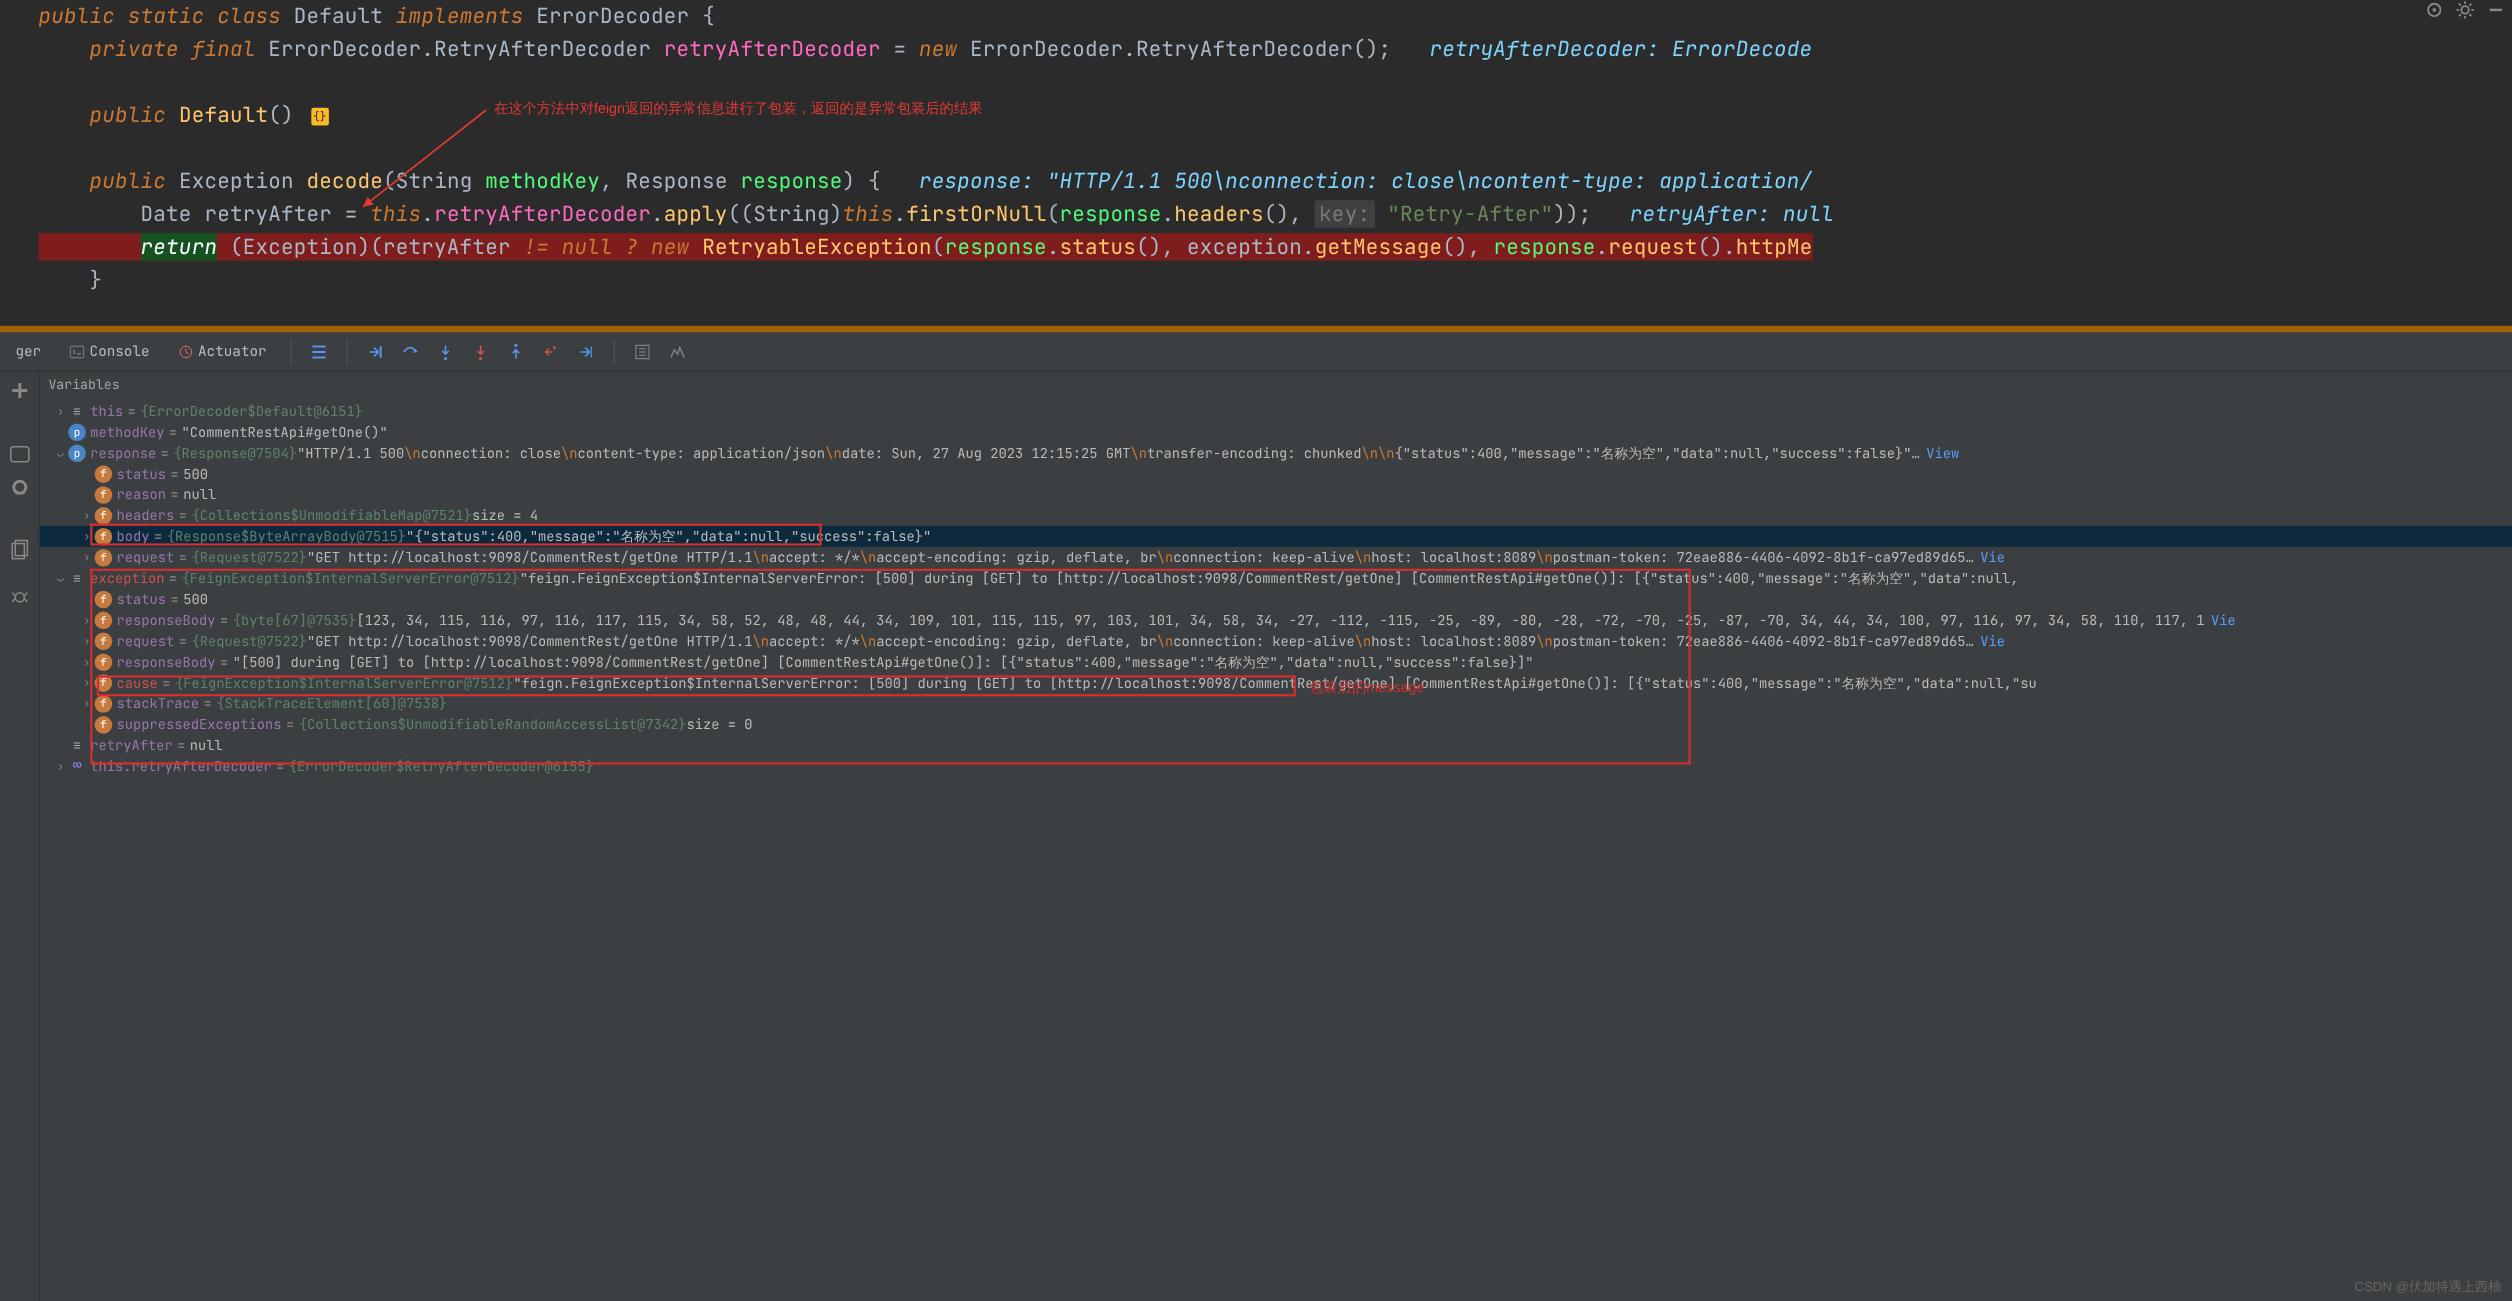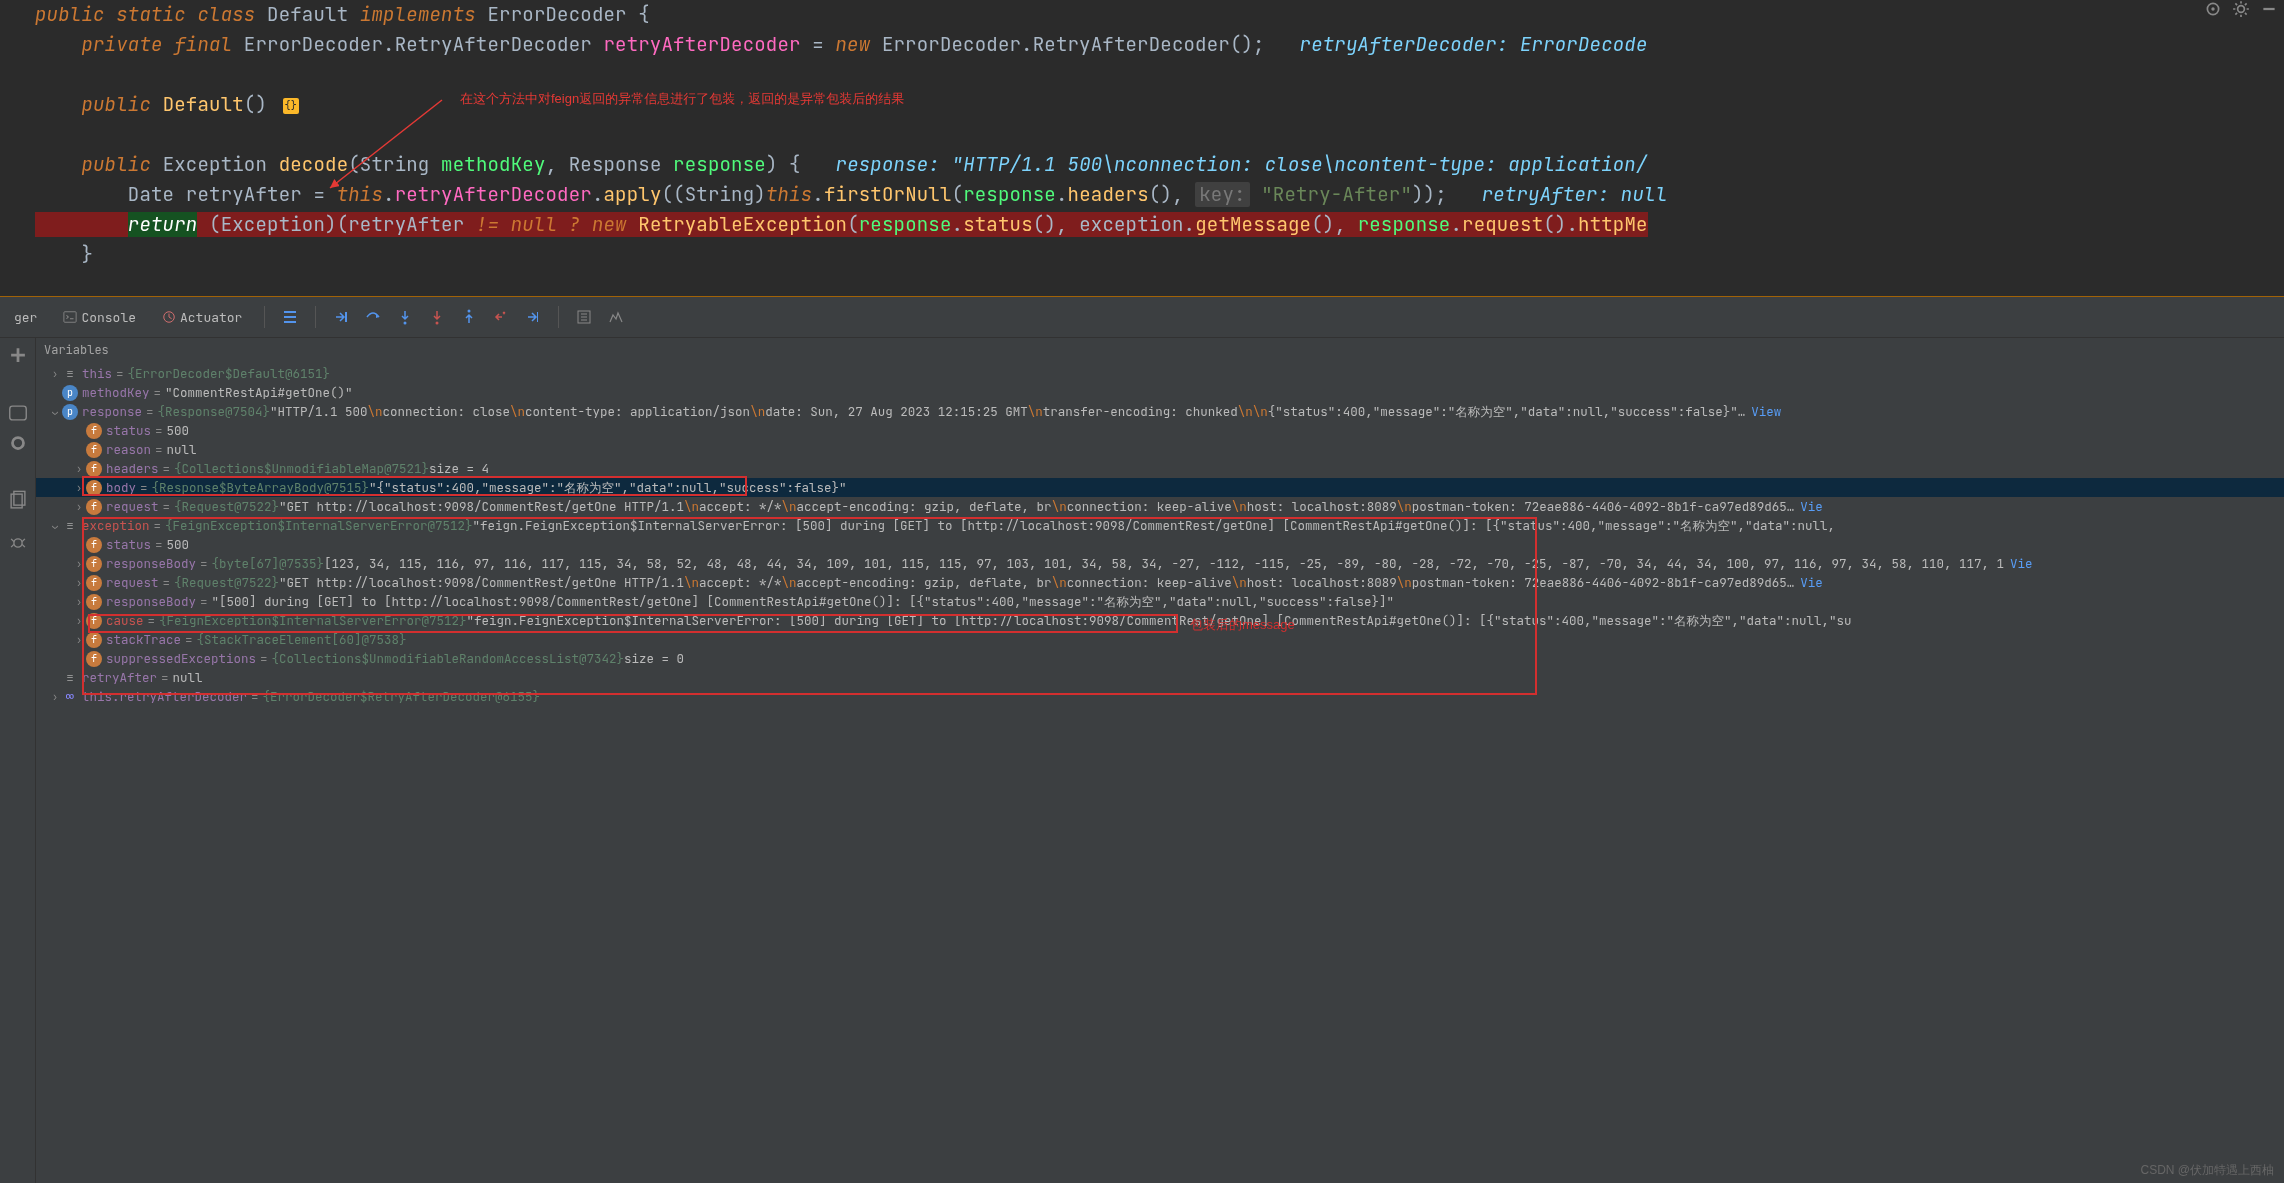--- a/index.html
+++ b/index.html
@@ -48,21 +48,21 @@
     
     .annotation {
       position: absolute;
       color: #e53935; font-family: sans-serif; font-size: 13px;
     }
     .arrow-svg { position:absolute; pointer-events:none; }
 
     
     .debug-toolbar {
       background: #3c3f41;
-      border-top:1px solid #a16207;
+      border-top:6px solid #a16207;
       border-bottom:1px solid #323232;
       display:flex; align-items:center;
       height:42px;
       padding: 0 6px;
       gap: 10px;
     }
     .dbg-tab {
       display:flex; align-items:center; gap:4px;
       color:#bbbbbb; padding: 4px 8px;
     }
@@ -144,21 +144,21 @@
       position:absolute; top:0; right:6px; display:flex; gap:10px;
     }
     .right-gutter-top .rg-btn { width:18px;height:18px; cursor:pointer; display:flex;align-items:center;justify-content:center;}
   </style>
 </head>
 <body>
 
 <div class="ide">
 
   <div class="editor-area">
-    <div class="annotation" style="left:460px; top:90px;">在这个方法中对feign返回的异常信息进行了包装，返回的是异常包装后的结果</div>
+    <div class="annotation" style="left:449px; top:90px;">在这个方法中对feign返回的异常信息进行了包装，返回的是异常包装后的结果</div>
     <svg class="arrow-svg" style="left:320px;top:96px;width:130px;height:100px;">
       <defs>
           <marker id="ah" markerWidth="8" markerHeight="8" refX="6" refY="3" orient="auto">
             <path d="M0,0 L6,3 L0,6 Z" fill="#e53935"></path>
           </marker>
         </defs>
       <line x1="122" y1="4" x2="10" y2="92" stroke="#e53935" stroke-width="1.5" marker-end="url(#ah)"></line>
     </svg>
 
     <div class="code-container">

